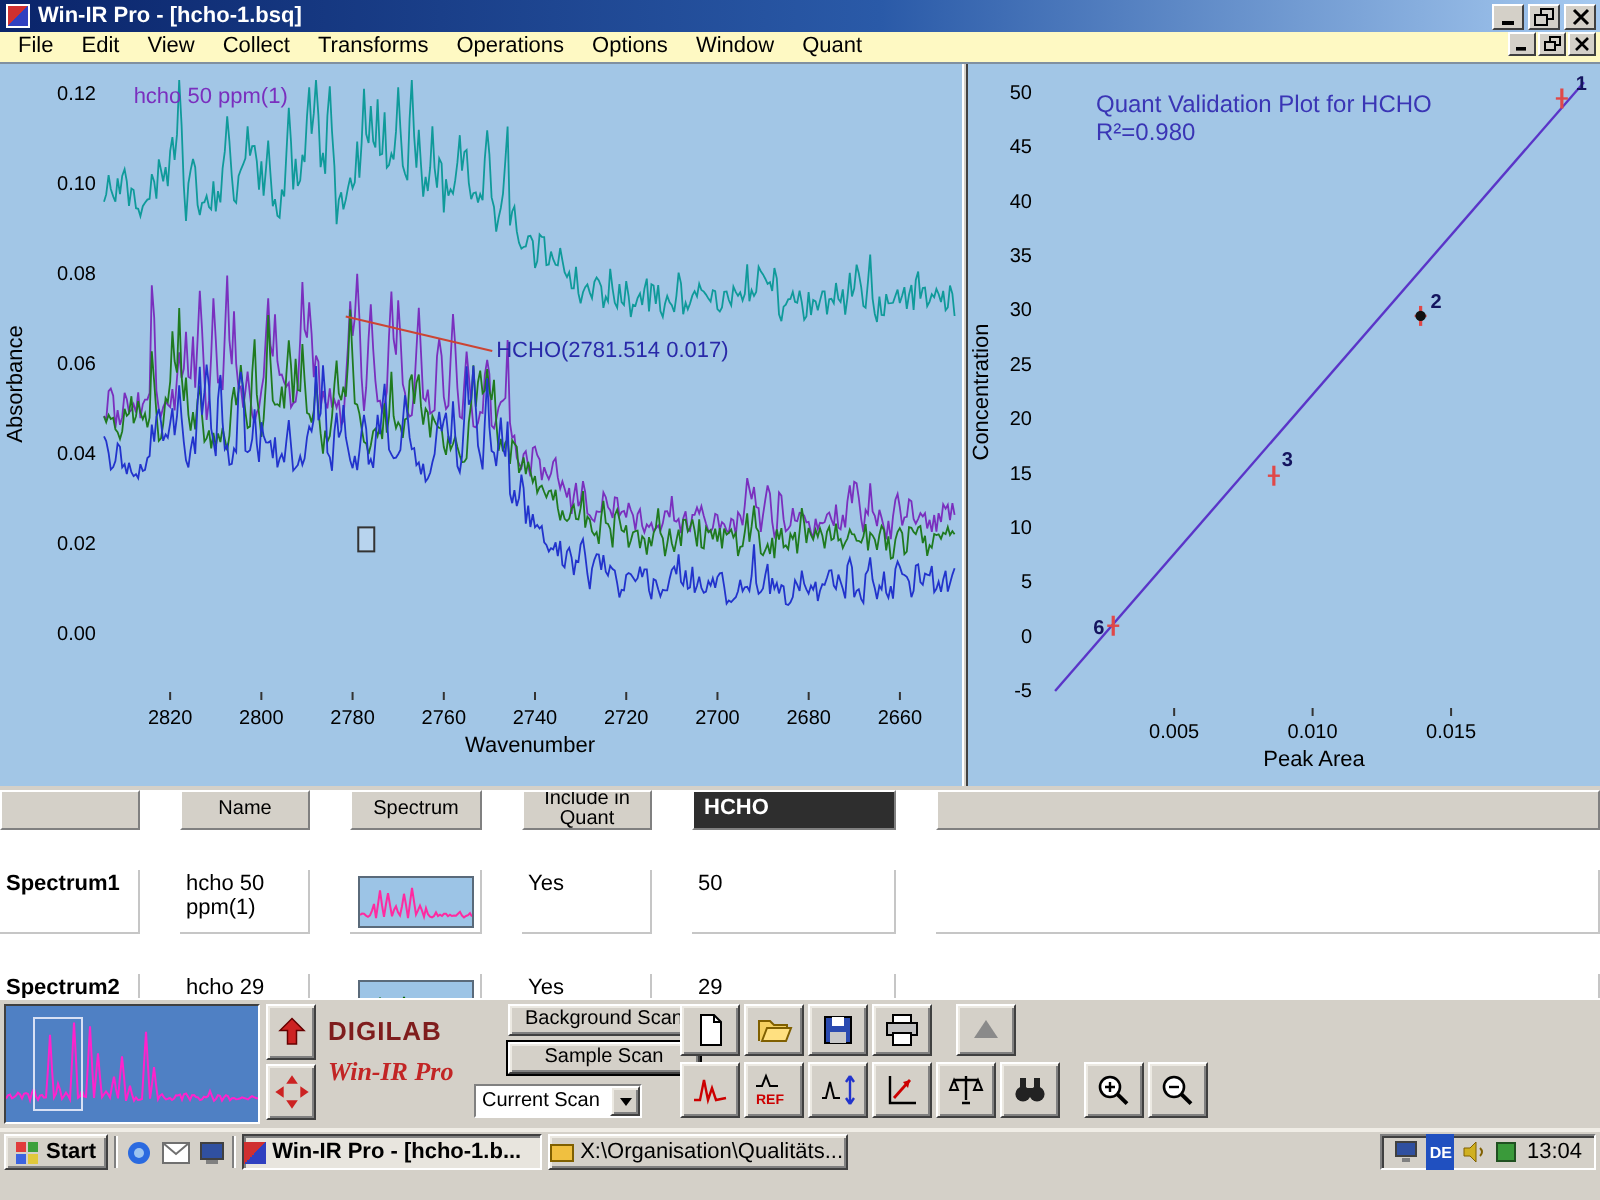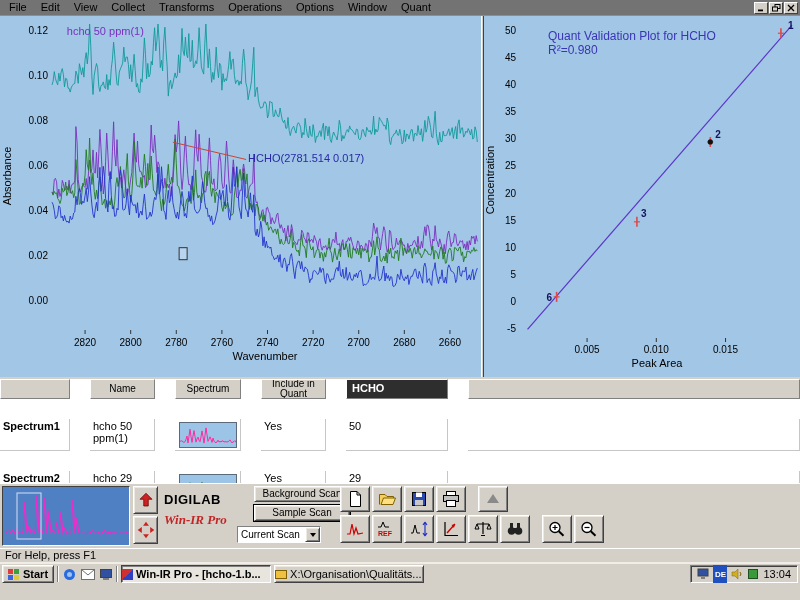--- a/index.html
+++ b/index.html
@@ -8,21 +8,21 @@
   .screen{position:relative;width:800px;height:600px;background:#d4d0c8;}
 
   
   .titlebar{height:16px;background:linear-gradient(90deg,#0a246a,#2a5aa8 55%,#a6caf0);display:flex;align-items:center;padding:0 2px 0 3px;gap:4px;}
   .app-icon{width:12px;height:12px;background:linear-gradient(135deg,#d03030 50%,#3040c0 50%);border:1px solid #fff;flex:0 0 auto;}
   .title-text{color:#fff;font-size:11px;font-weight:bold;white-space:nowrap;flex:1;}
   .win-btns{display:flex;gap:2px;}
   .win-btn{width:16px;height:13px;background:#d4d0c8;border:1px solid;border-color:#fff #404040 #404040 #fff;display:flex;align-items:center;justify-content:center;}
 
   
-  .menubar{height:15px;background:#737373;display:flex;align-items:center;font-size:11px;padding-left:2px;}
+  .menubar{height:15px;background:#fef9c3;display:flex;font-size:11px;padding-left:2px;}
   .menu-item{padding:0 7px;height:15px;line-height:15px;cursor:default;}
   .child-btns{margin-left:auto;display:flex;gap:1px;padding-right:2px;}
   .child-btn{width:14px;height:12px;background:#d4d0c8;border:1px solid;border-color:#fff #404040 #404040 #fff;display:flex;align-items:center;justify-content:center;}
 
   
   .charts{height:362px;display:flex;background:#a2c6e6;border-top:1px solid #8090a0;}
   .left-panel{width:481px;position:relative;}
   .splitter-v{width:3px;background:#d4d0c8;border-left:1px solid #fff;border-right:1px solid #404040;}
   .right-panel{flex:1;position:relative;}
   svg{display:block;}
@@ -37,21 +37,21 @@
   .thumb-cell{display:flex;align-items:center;justify-content:center;}
   .thumb-box{width:58px;height:26px;background:#9cc4e6;border:1px solid #5a6a7a;}
 
   
   .bottombar{height:65px;position:relative;background:#d4d0c8;border-top:1px solid #fff;}
   .btn3d{background:#d4d0c8;border:1px solid;border-color:#fff #404040 #404040 #fff;box-shadow:inset 1px 1px 0 #ece9e2,inset -1px -1px 0 #808080;}
   .sunken{border:1px solid;border-color:#808080 #fff #fff #808080;box-shadow:inset 1px 1px 0 #404040;}
   .preview{position:absolute;left:2px;top:2px;width:128px;height:60px;background:#4f80c4;border:1px solid;border-color:#404040 #fff #fff #404040;}
   .arrow-btn{position:absolute;left:133px;width:25px;height:28px;display:flex;align-items:center;justify-content:center;}
   .logo{position:absolute;left:164px;top:8px;width:72px;}
-  .brand{color:#000000;font-weight:bold;font-size:13px;letter-spacing:.5px;}
+  .brand{color:#7f1d1d;font-weight:bold;font-size:13px;letter-spacing:.5px;}
   .product{color:#c22525;font-weight:bold;font-style:italic;font-size:13px;font-family:"Liberation Serif","DejaVu Serif",serif;margin-top:5px;}
   .scanbtn{position:absolute;left:254px;width:96px;height:16px;font-size:10px;text-align:center;line-height:14px;}
   .default-ring{box-shadow:0 0 0 1px #000,inset 1px 1px 0 #ece9e2,inset -1px -1px 0 #808080;}
   .combo{position:absolute;left:237px;top:42px;width:84px;height:17px;display:flex;background:#fdba74;border:1px solid;border-color:#808080 #fff #fff #808080;}
   .combo-val{flex:1;font-size:10px;line-height:15px;padding-left:3px;background:#fff;}
   .dd-btn{width:15px;height:15px;display:flex;align-items:center;justify-content:center;}
   .dd-tri{width:0;height:0;border:3px solid transparent;border-top:4px solid #000;margin-top:3px;}
   .tool-btn{position:absolute;width:30px;display:flex;align-items:center;justify-content:center;}
   .row1{top:2px;height:26px;}
   .row2{top:31px;height:28px;}
@@ -73,20 +73,42 @@
   .folder-ico{width:12px;height:9px;background:#f0c040;border:1px solid #806000;position:relative;flex:0 0 auto;}
   .tray{margin-left:auto;height:18px;display:flex;align-items:center;gap:4px;padding:0 6px;font-size:11px;}
   .lang{width:14px;height:18px;background:#2050c0;color:#fff;font-size:8px;font-weight:bold;display:flex;align-items:center;justify-content:center;}
   .tray-ico{width:12px;height:12px;}
 </style>
 </head>
 <body>
 
 <div class="screen">
 
+  <div class="titlebar">
+    <span class="app-icon"></span>
+    <span class="title-text">Win-IR Pro - [hcho-1.bsq]</span>
+    <span class="win-btns">
+      <span class="win-btn">
+          <svg width="9" height="9">
+            <rect x="1" y="6.5" width="6" height="2" fill="#000"></rect>
+          </svg>
+        </span>
+      <span class="win-btn">
+          <svg width="10" height="9">
+            <rect x="3.5" y="0.5" width="6" height="5" fill="#d4d0c8" stroke="#000"></rect>
+            <rect x="0.5" y="3.5" width="6" height="5" fill="#d4d0c8" stroke="#000"></rect>
+          </svg>
+        </span>
+      <span class="win-btn">
+          <svg width="9" height="9">
+            <path d="M1,1 L8,8 M8,1 L1,8" stroke="#000" stroke-width="1.5"></path>
+          </svg>
+        </span>
+    </span>
+  </div>
 
   <div class="menubar">
     <span class="menu-item">File</span>
     <span class="menu-item">Edit</span>
     <span class="menu-item">View</span>
     <span class="menu-item">Collect</span>
     <span class="menu-item">Transforms</span>
     <span class="menu-item">Operations</span>
     <span class="menu-item">Options</span>
     <span class="menu-item">Window</span>
@@ -355,23 +377,20 @@
     </div>
     <div class="tool-btn row2 btn3d" style="left:574px;">
       <svg width="20" height="18">
           <circle cx="8" cy="7.5" r="5" fill="#fff" stroke="#000" stroke-width="1.3"></circle>
           <path d="M11.8,11.2 L16.5,15.8" stroke="#000" stroke-width="2"></path>
           <path d="M5.5,7.5 H10.5" stroke="#000" stroke-width="1.2"></path>
         </svg>
     </div>
   </div>
 
-  <div class="statusbar">
-    <span>For Help, press F1</span>
-  </div>
 
   <div class="taskbar">
     <div class="start-btn btn3d">
       <span class="winflag">
           <span></span>
           <span></span>
           <span></span>
           <span></span>
         </span>
       <span>Start</span>

